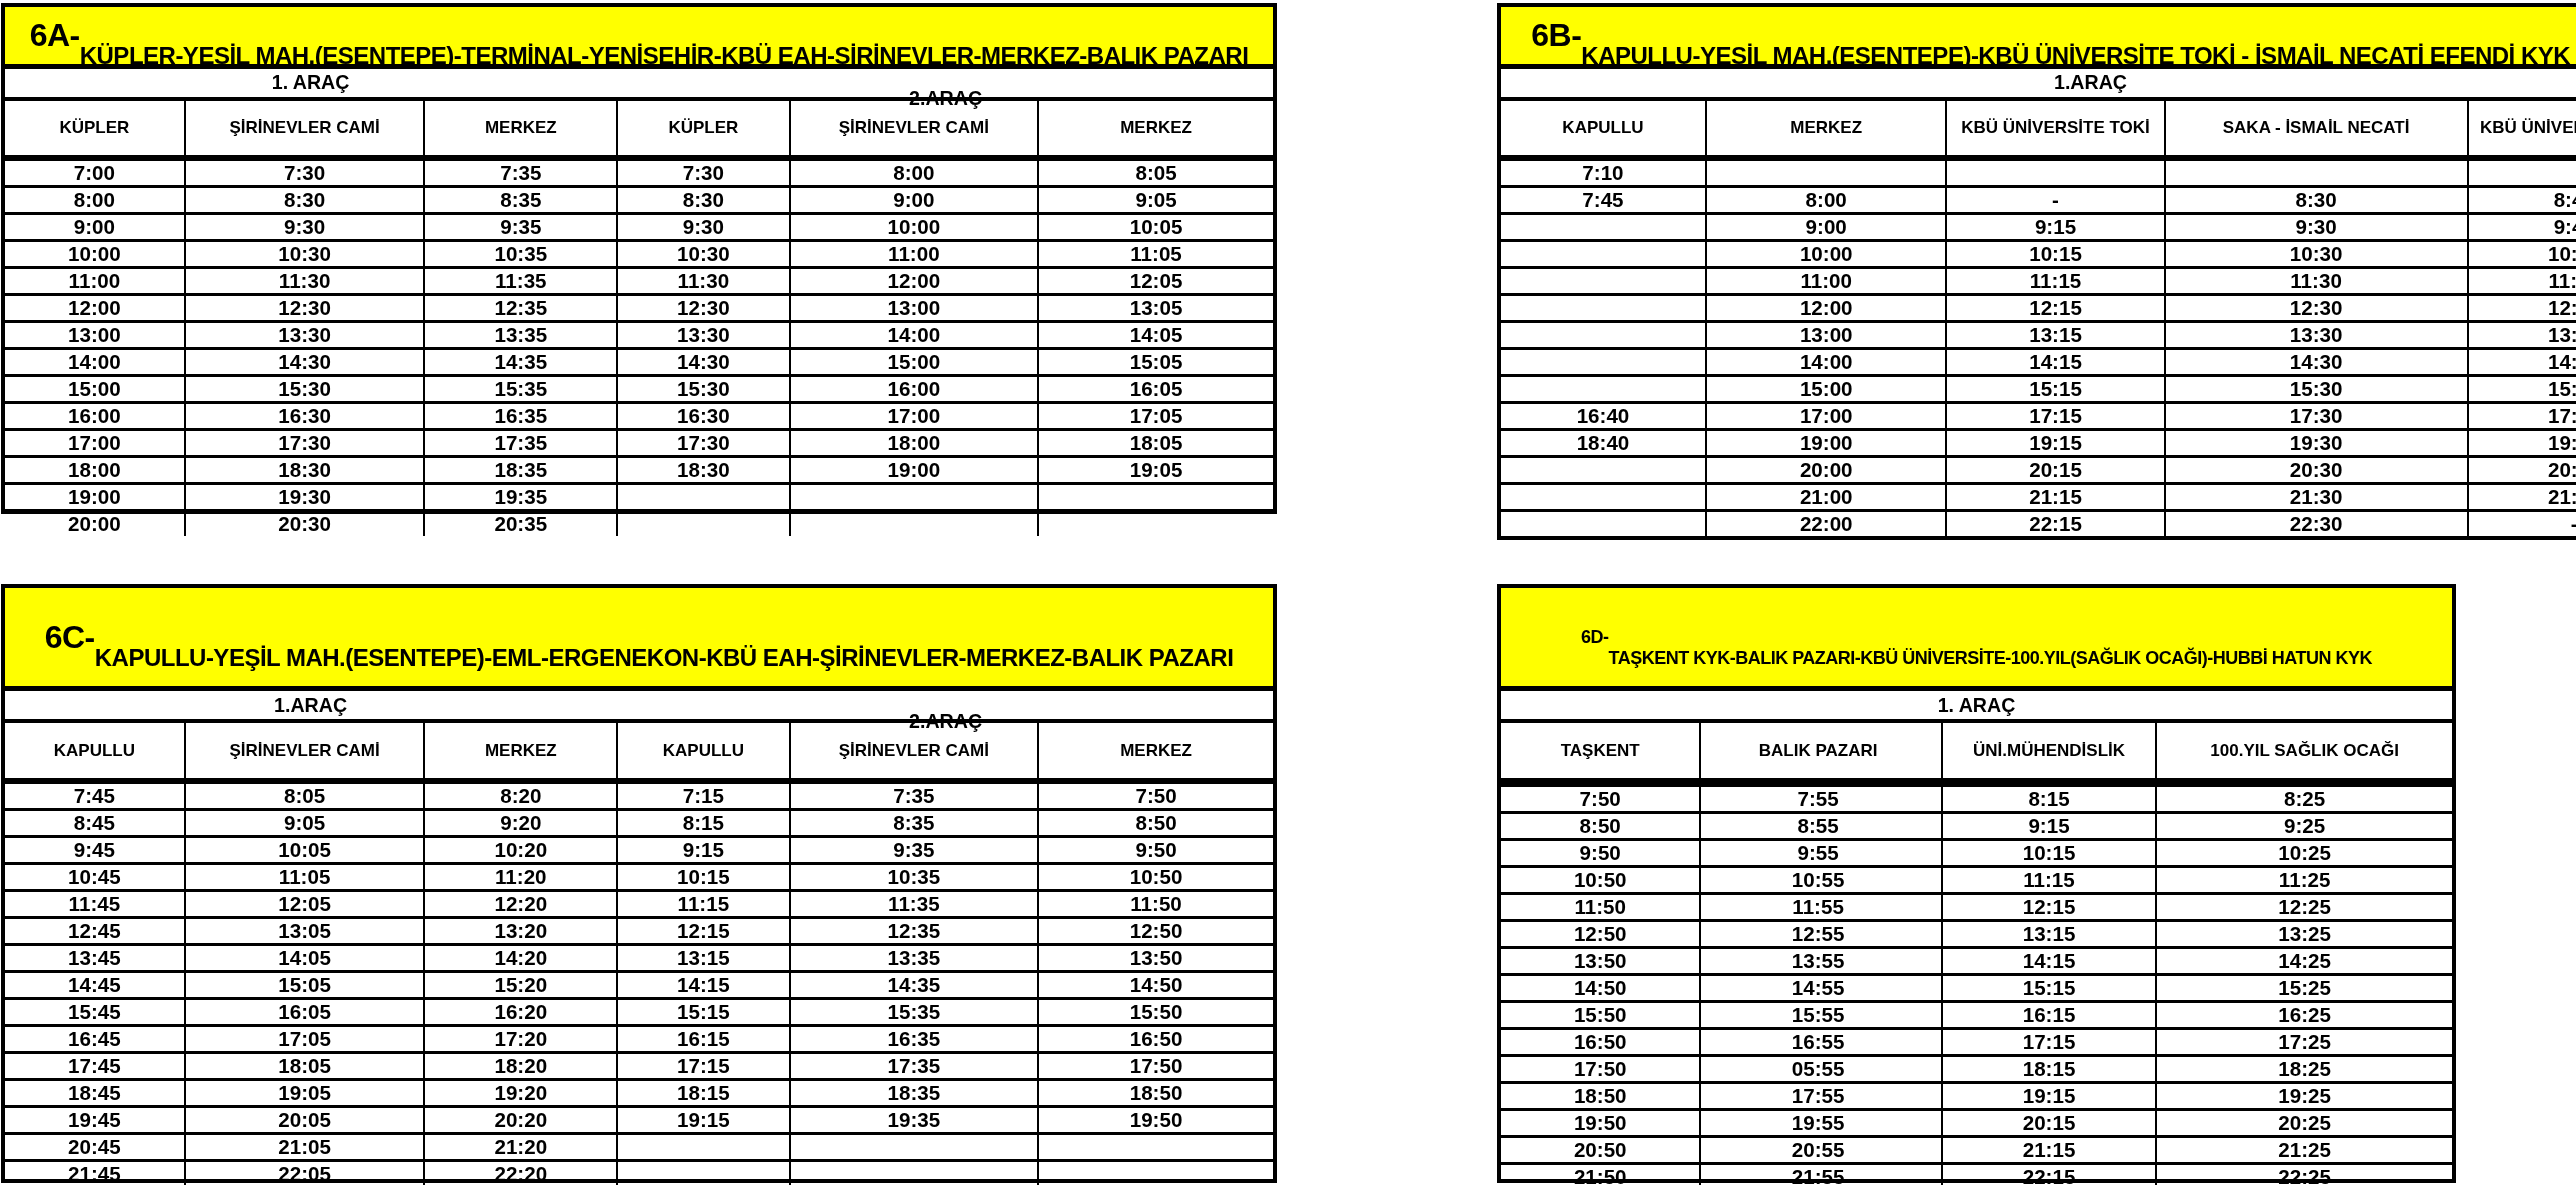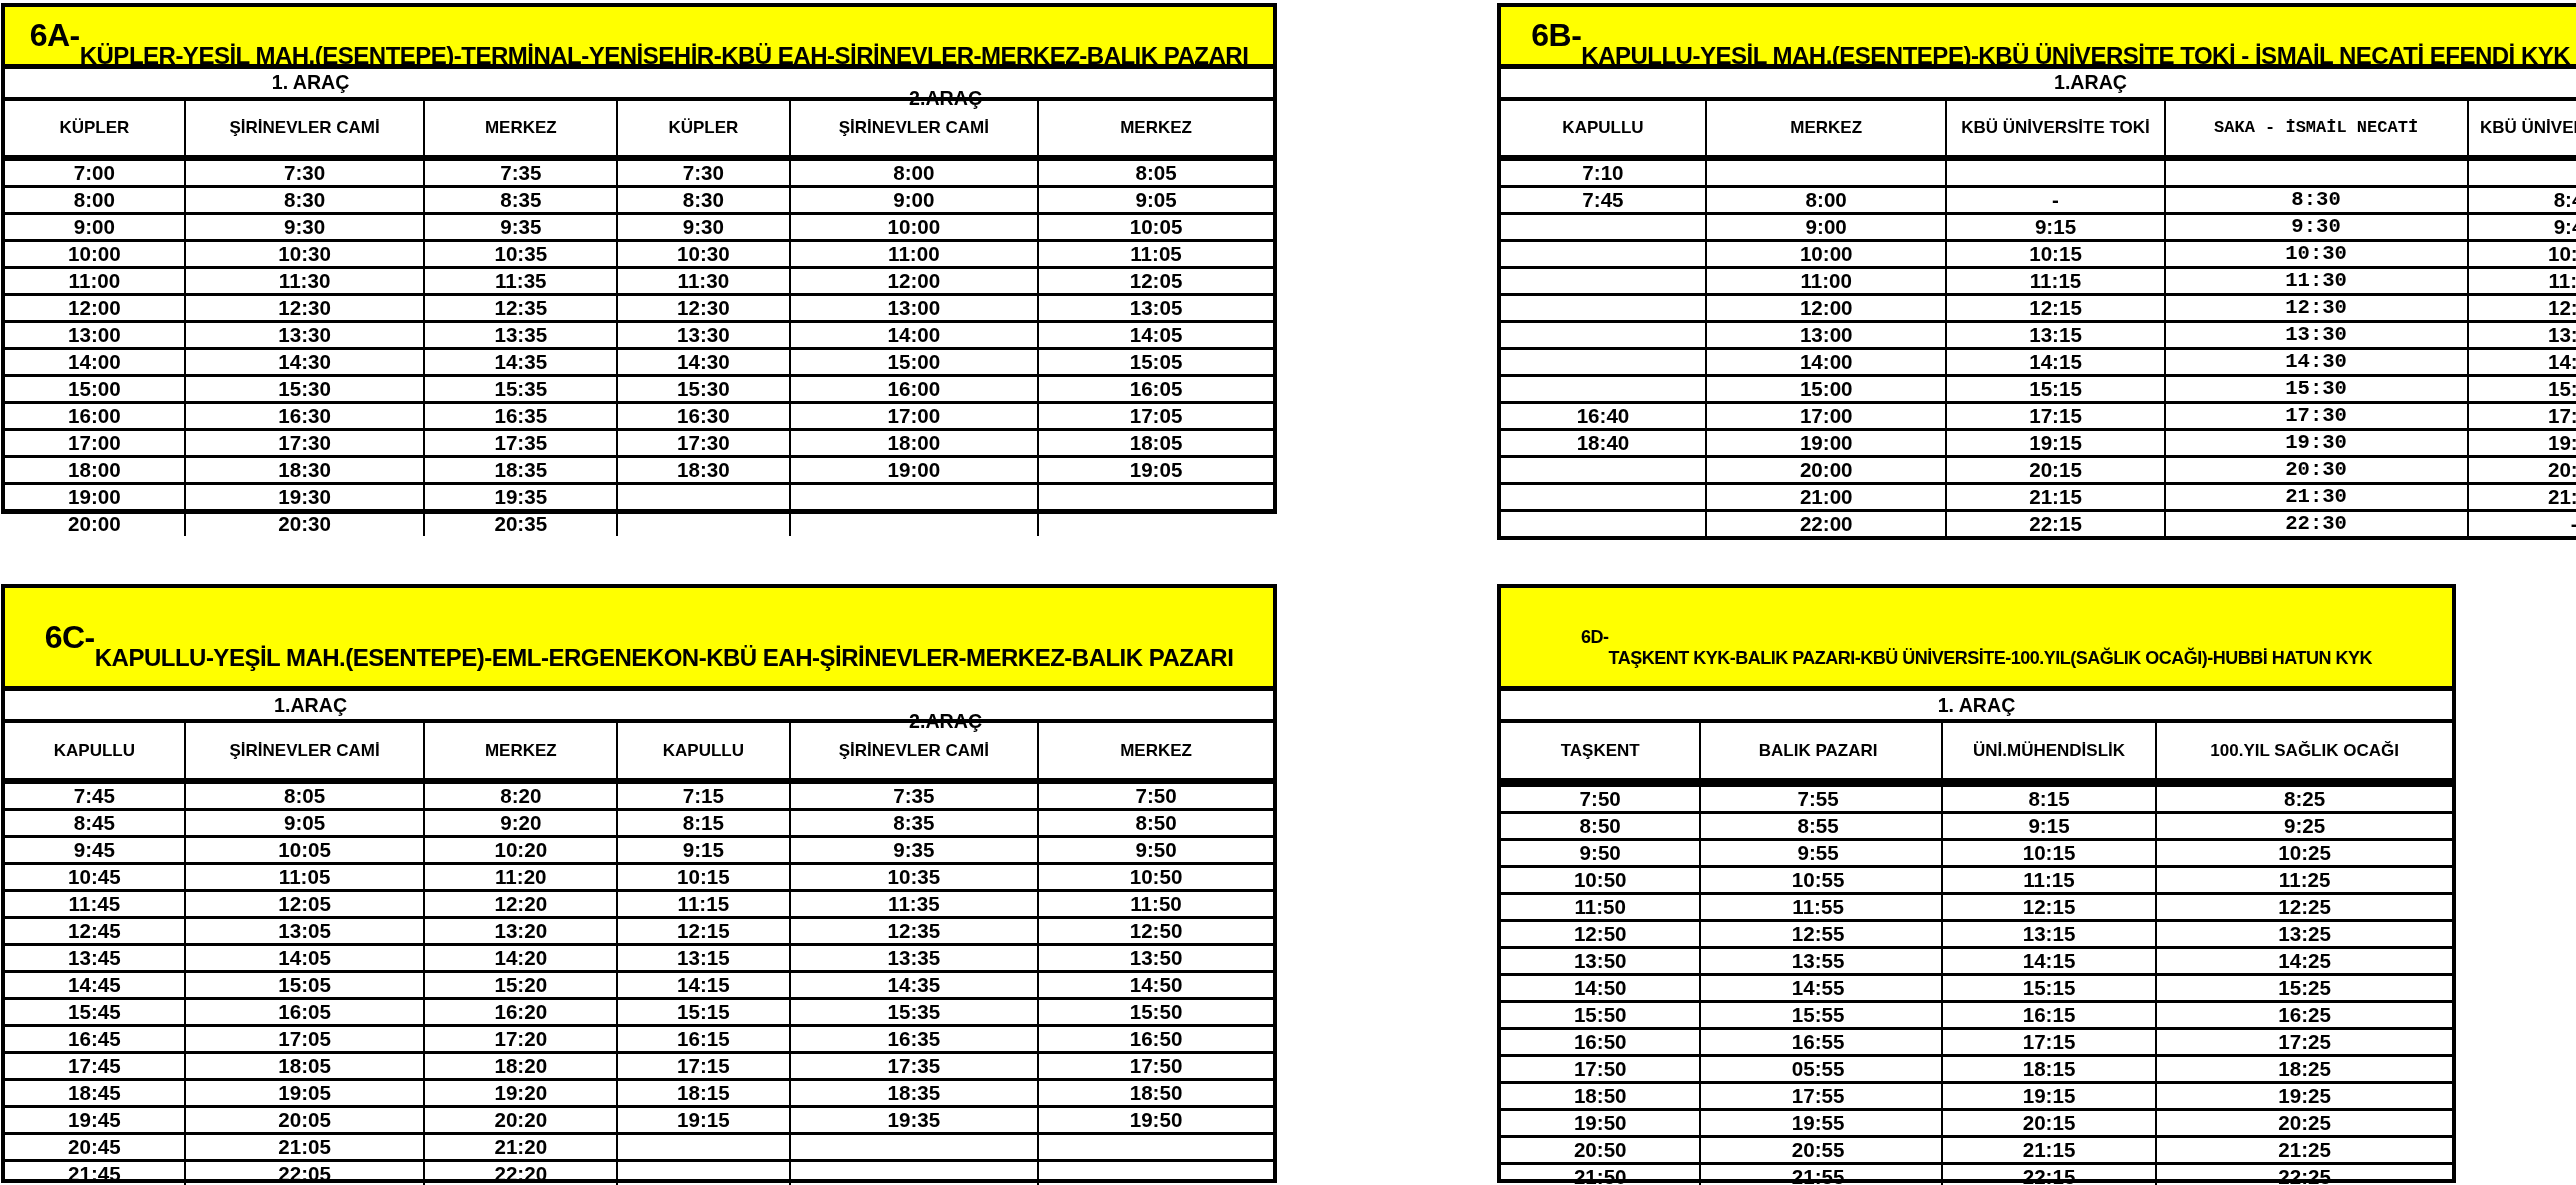--- a/index.html
+++ b/index.html
@@ -84,21 +84,21 @@
   .cols6 .hcell:nth-child(4),.cols6 .cell:nth-child(4){width:13.6%;}
   .cols6 .hcell:nth-child(5),.cols6 .cell:nth-child(5){width:19.6%;}
   .cols6 .hcell:nth-child(6),.cols6 .cell:nth-child(6){width:18.6%;}
   .cols6 .vcell.v1{width:48.2%;}
   .cols6 .vcell.v2{width:51.8%;margin-top:30px;}
 
   
   .cols5 .hcell:nth-child(1),.cols5 .cell:nth-child(1){width:17.3%;}
   .cols5 .hcell:nth-child(2),.cols5 .cell:nth-child(2){width:20.4%;}
   .cols5 .hcell:nth-child(3),.cols5 .cell:nth-child(3){width:18.5%;}
-  .cols5 .hcell:nth-child(4),.cols5 .cell:nth-child(4){width:25.7%;font-family:Liberation Mono, monospace;}
+  .cols5 .hcell:nth-child(4),.cols5 .cell:nth-child(4){width:25.7%;}
   .cols5 .hcell:nth-child(5),.cols5 .cell:nth-child(5){width:18.1%;}
   .cols5 .vcell.v1{width:100%;}
 
   
   .cols4 .hcell:nth-child(1),.cols4 .cell:nth-child(1){width:21.0%;text-align:center;}
   .cols4 .hcell:nth-child(2),.cols4 .cell:nth-child(2){width:24.9%;}
   .cols4 .hcell:nth-child(3),.cols4 .cell:nth-child(3){width:22.7%;margin-left:6px;}
   .cols4 .hcell:nth-child(4),.cols4 .cell:nth-child(4){width:31.4%;}
   .cols4 .vcell.v1{width:100%;}
 </style>

